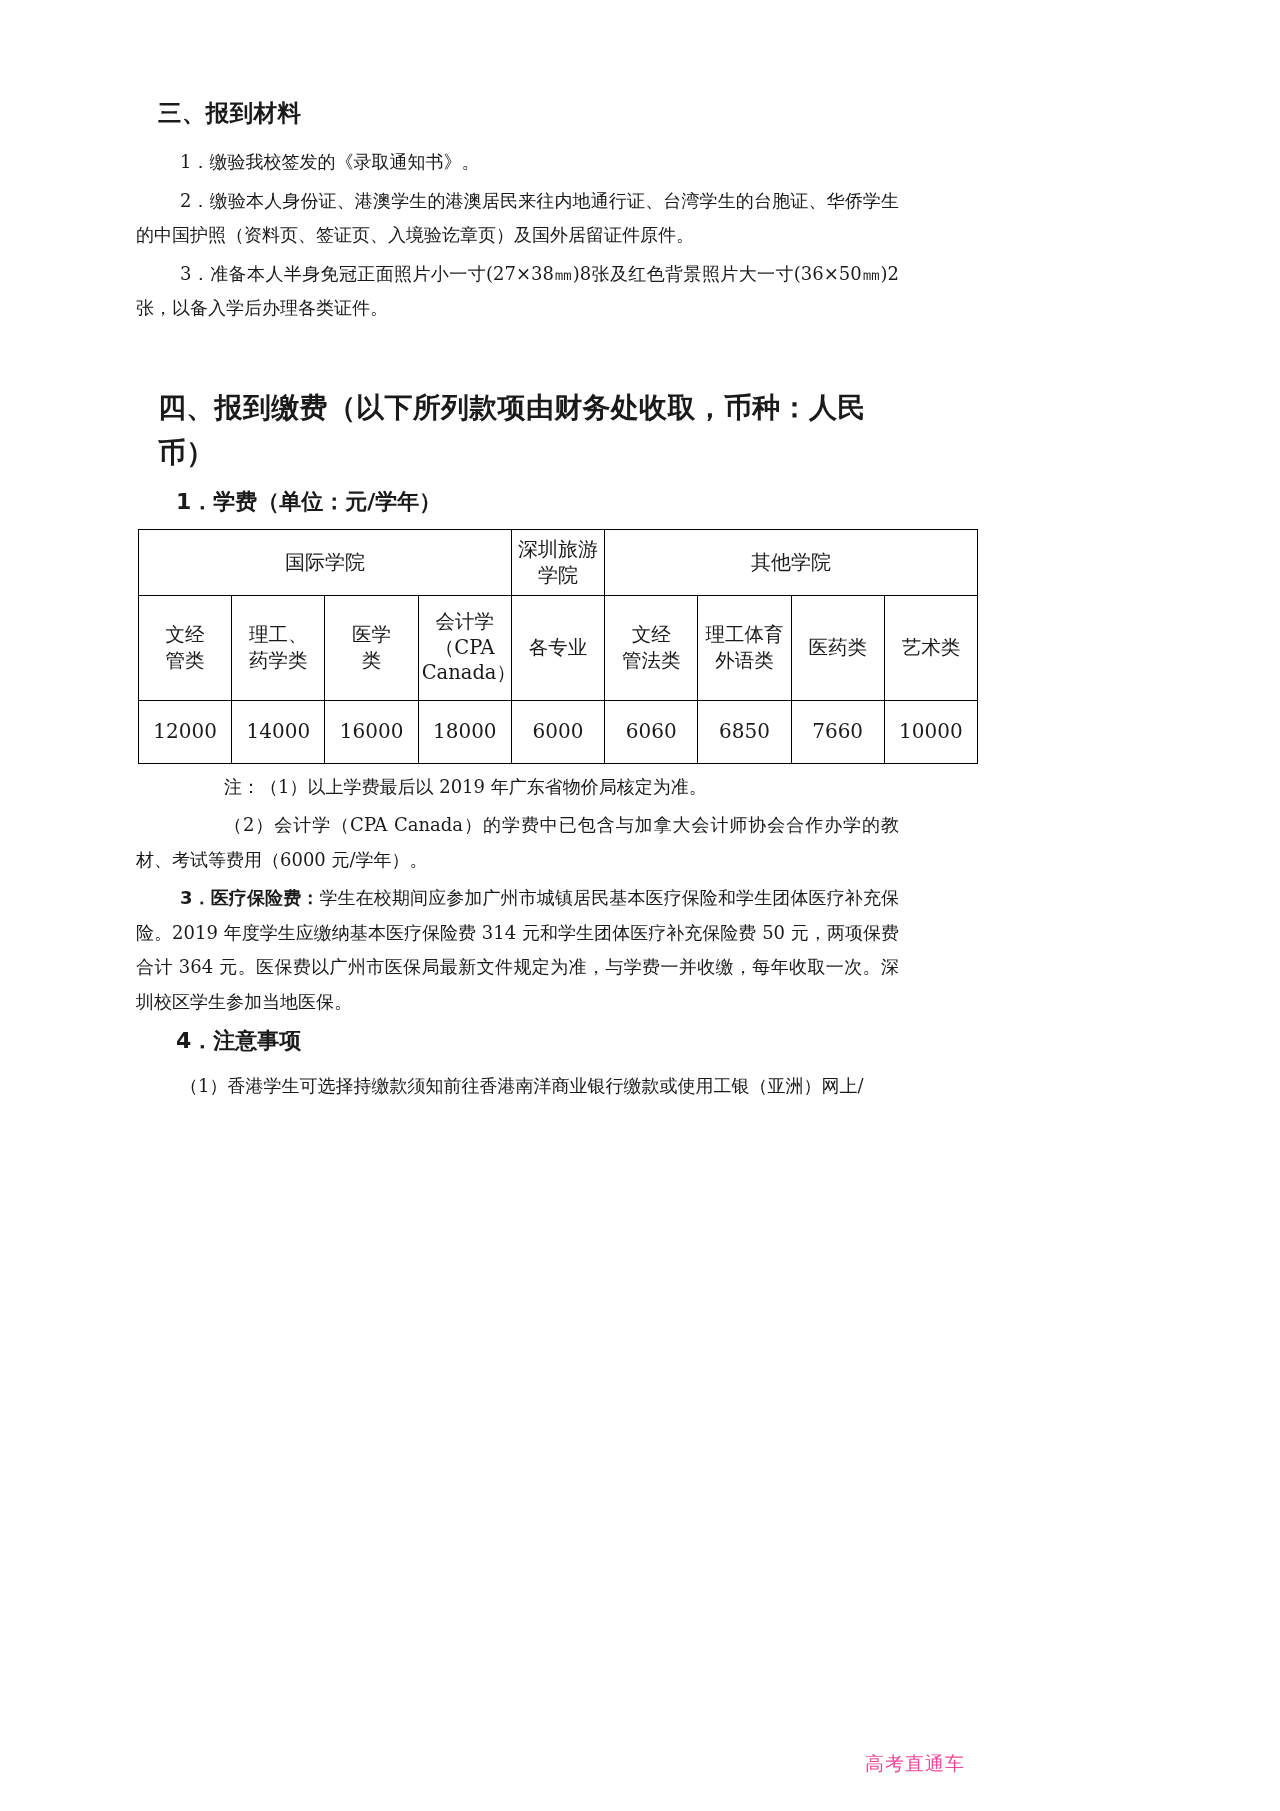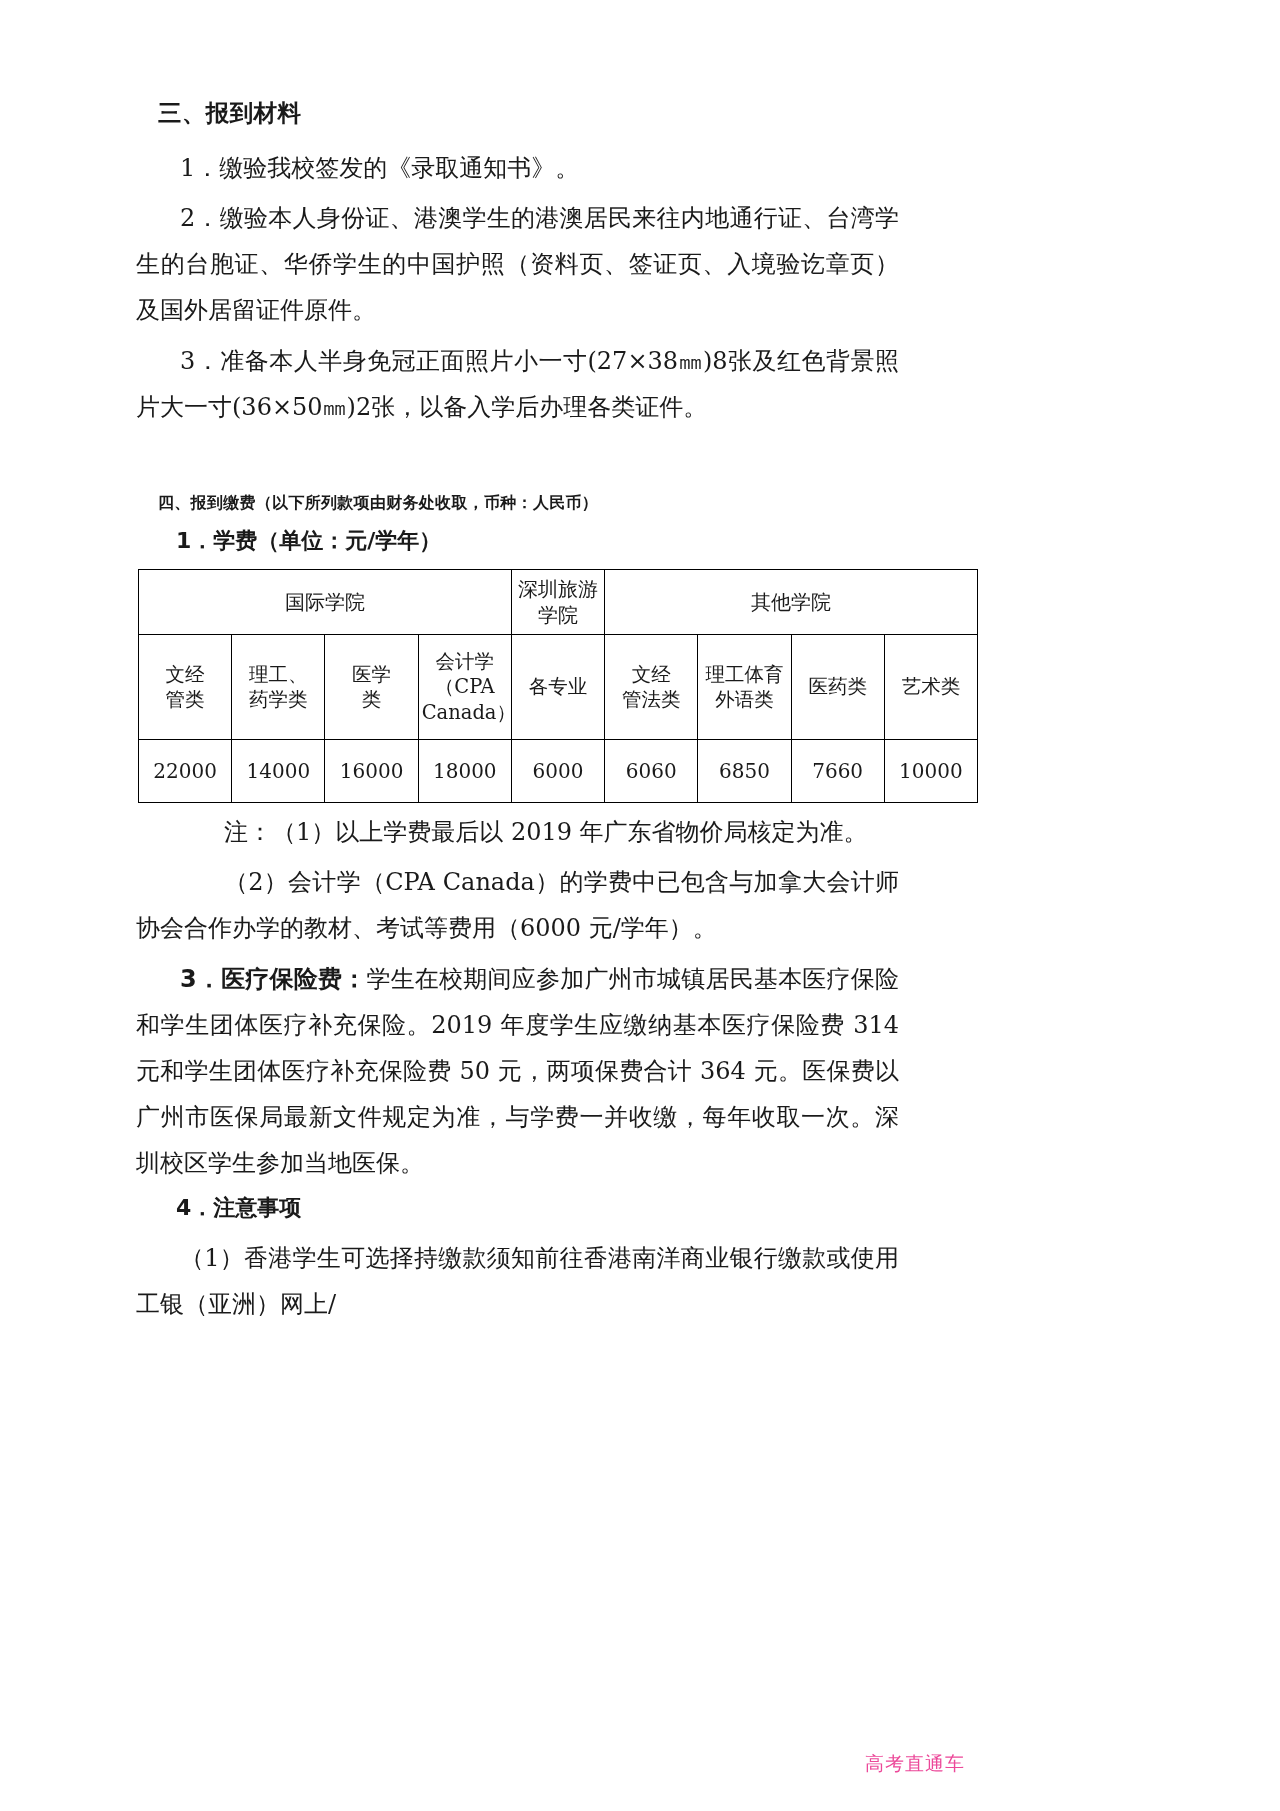--- a/index.html
+++ b/index.html
@@ -26,36 +26,36 @@
     font-weight: bold;
     font-size: 23.5px;
     letter-spacing: 0.4px;
     margin: 0 0 14px 0;
     padding-left: 22px;
     line-height: 1.5;
   }
   .heading-2 {
     font-family: "DejaVu Sans", "Liberation Sans", sans-serif;
     font-weight: bold;
-    font-size: 16px;
+    font-size: 28px;
     letter-spacing: 0.3px;
     margin: 0 0 8px 0;
     padding-left: 22px;
     line-height: 1.6;
   }
   .subheading {
     font-family: "DejaVu Sans", "Liberation Sans", sans-serif;
     font-weight: bold;
     font-size: 22px;
     margin: 0 0 10px 0;
     padding-left: 40px;
     line-height: 1.6;
   }
   p.para {
-    font-size: 24px;
+    font-size: 18px;
     line-height: 1.92;
     margin: 0 0 4px 0;
     text-align: justify;
     text-justify: inter-character;
     text-indent: 44px;
   }
   p.para.noindent {
     text-indent: 0;
   }
   p.para.indent2 {
@@ -181,21 +181,21 @@
             <span>医药类</span>
           </span>
         </td>
         <td>
           <span class="cell-lines">
             <span>艺术类</span>
           </span>
         </td>
       </tr>
       <tr class="value-row">
-        <td>22000</td>
+        <td>12000</td>
         <td>14000</td>
         <td>16000</td>
         <td>18000</td>
         <td>6000</td>
         <td>6060</td>
         <td>6850</td>
         <td>7660</td>
         <td>10000</td>
       </tr>
     </tbody>

